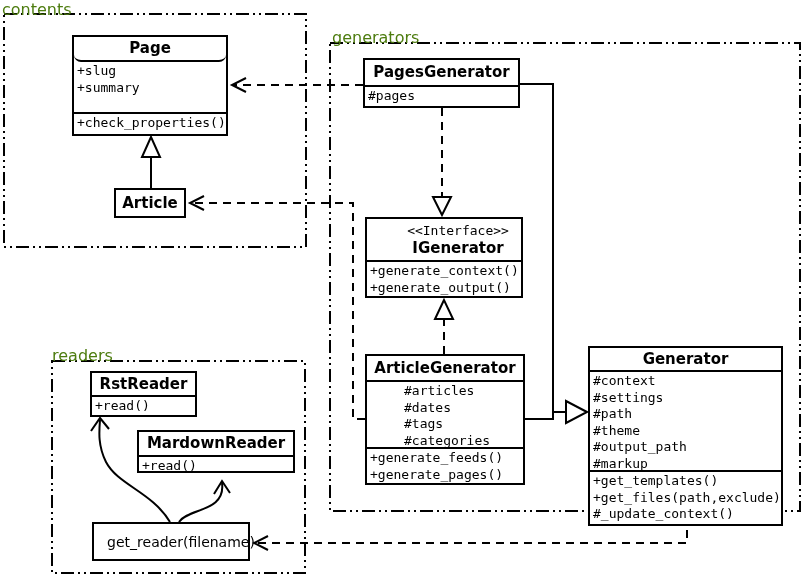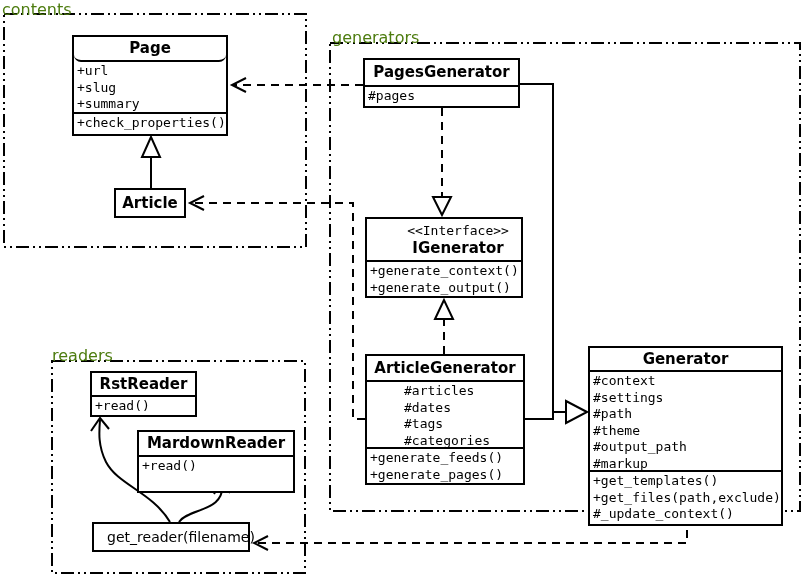--- a/index.html
+++ b/index.html
@@ -110,21 +110,20 @@
 
   <div class="pkg-label" style="left:2px; top:0px;">contents</div>
   <div class="pkg-label" style="left:332px; top:28px;">generators</div>
   <div class="pkg-label" style="left:52px; top:346px;">readers</div>
 
   <div class="uml-class" style="left:72px; top:35px; width:156px; height:101px;">
     <div class="uml-title" style="height:25px;border-radius:7px;">
       <span class="cls-name">Page</span>
     </div>
     <div class="uml-attrs" style="height:52px;">
-      <div class="uml-member">+url</div>
       <div class="uml-member">+slug</div>
       <div class="uml-member">+summary</div>
     </div>
     <div class="uml-methods">
       <div class="uml-member">+check_properties()</div>
     </div>
   </div>
 
   <div class="uml-class" style="left:114px; top:188px; width:72px; height:30px;">
     <div class="uml-title only">
@@ -189,26 +188,26 @@
 
   <div class="uml-class" style="left:90px; top:371px; width:107px; height:46px;">
     <div class="uml-title" style="height:24px;">
       <span class="cls-name">RstReader</span>
     </div>
     <div class="uml-methods">
       <div class="uml-member">+read()</div>
     </div>
   </div>
 
-  <div class="uml-class" style="left:137px; top:430px; width:158px; height:63px;">
+  <div class="uml-class" style="left:137px; top:430px; width:158px; height:43px;">
     <div class="uml-title" style="height:25px;">
       <span class="cls-name">MardownReader</span>
     </div>
     <div class="uml-methods">
       <div class="uml-member">+read()</div>
     </div>
   </div>
 
-  <div class="fn-box" style="left:92px; top:522px; width:158px; height:30px;padding-left:20px;">
+  <div class="fn-box" style="left:92px; top:522px; width:158px; height:39px;padding-left:20px;">
     <span>get_reader(filename)</span>
   </div>
 
 </div>
 
 </body></html>

